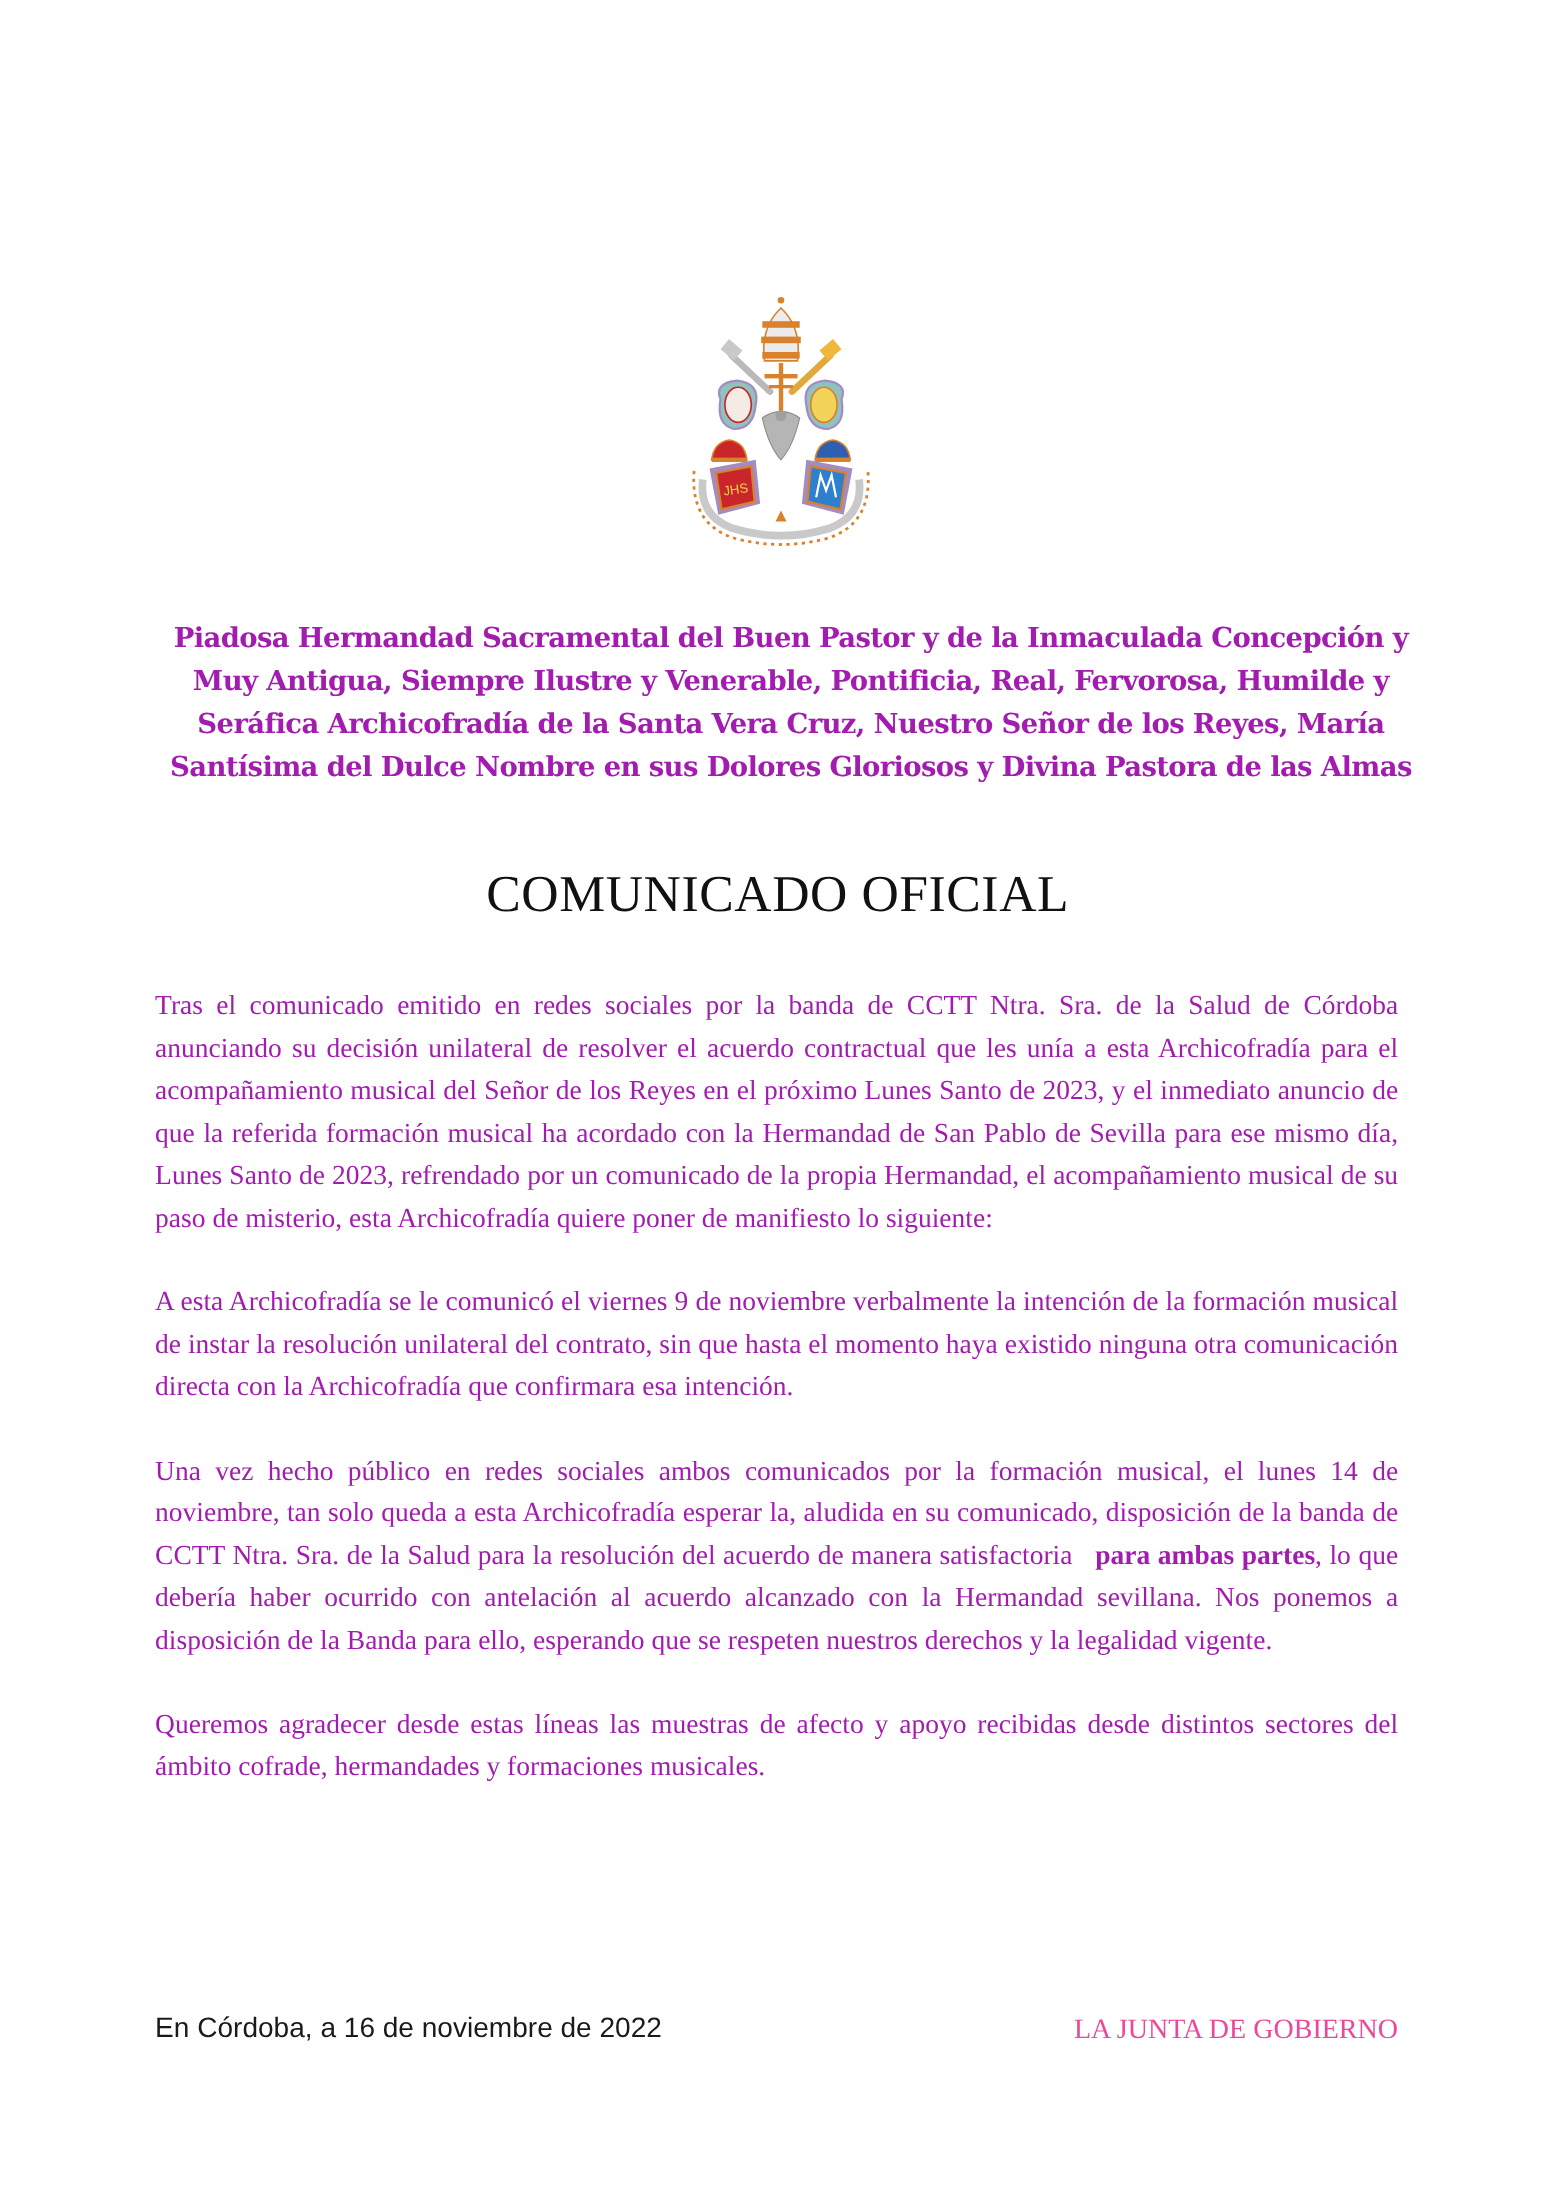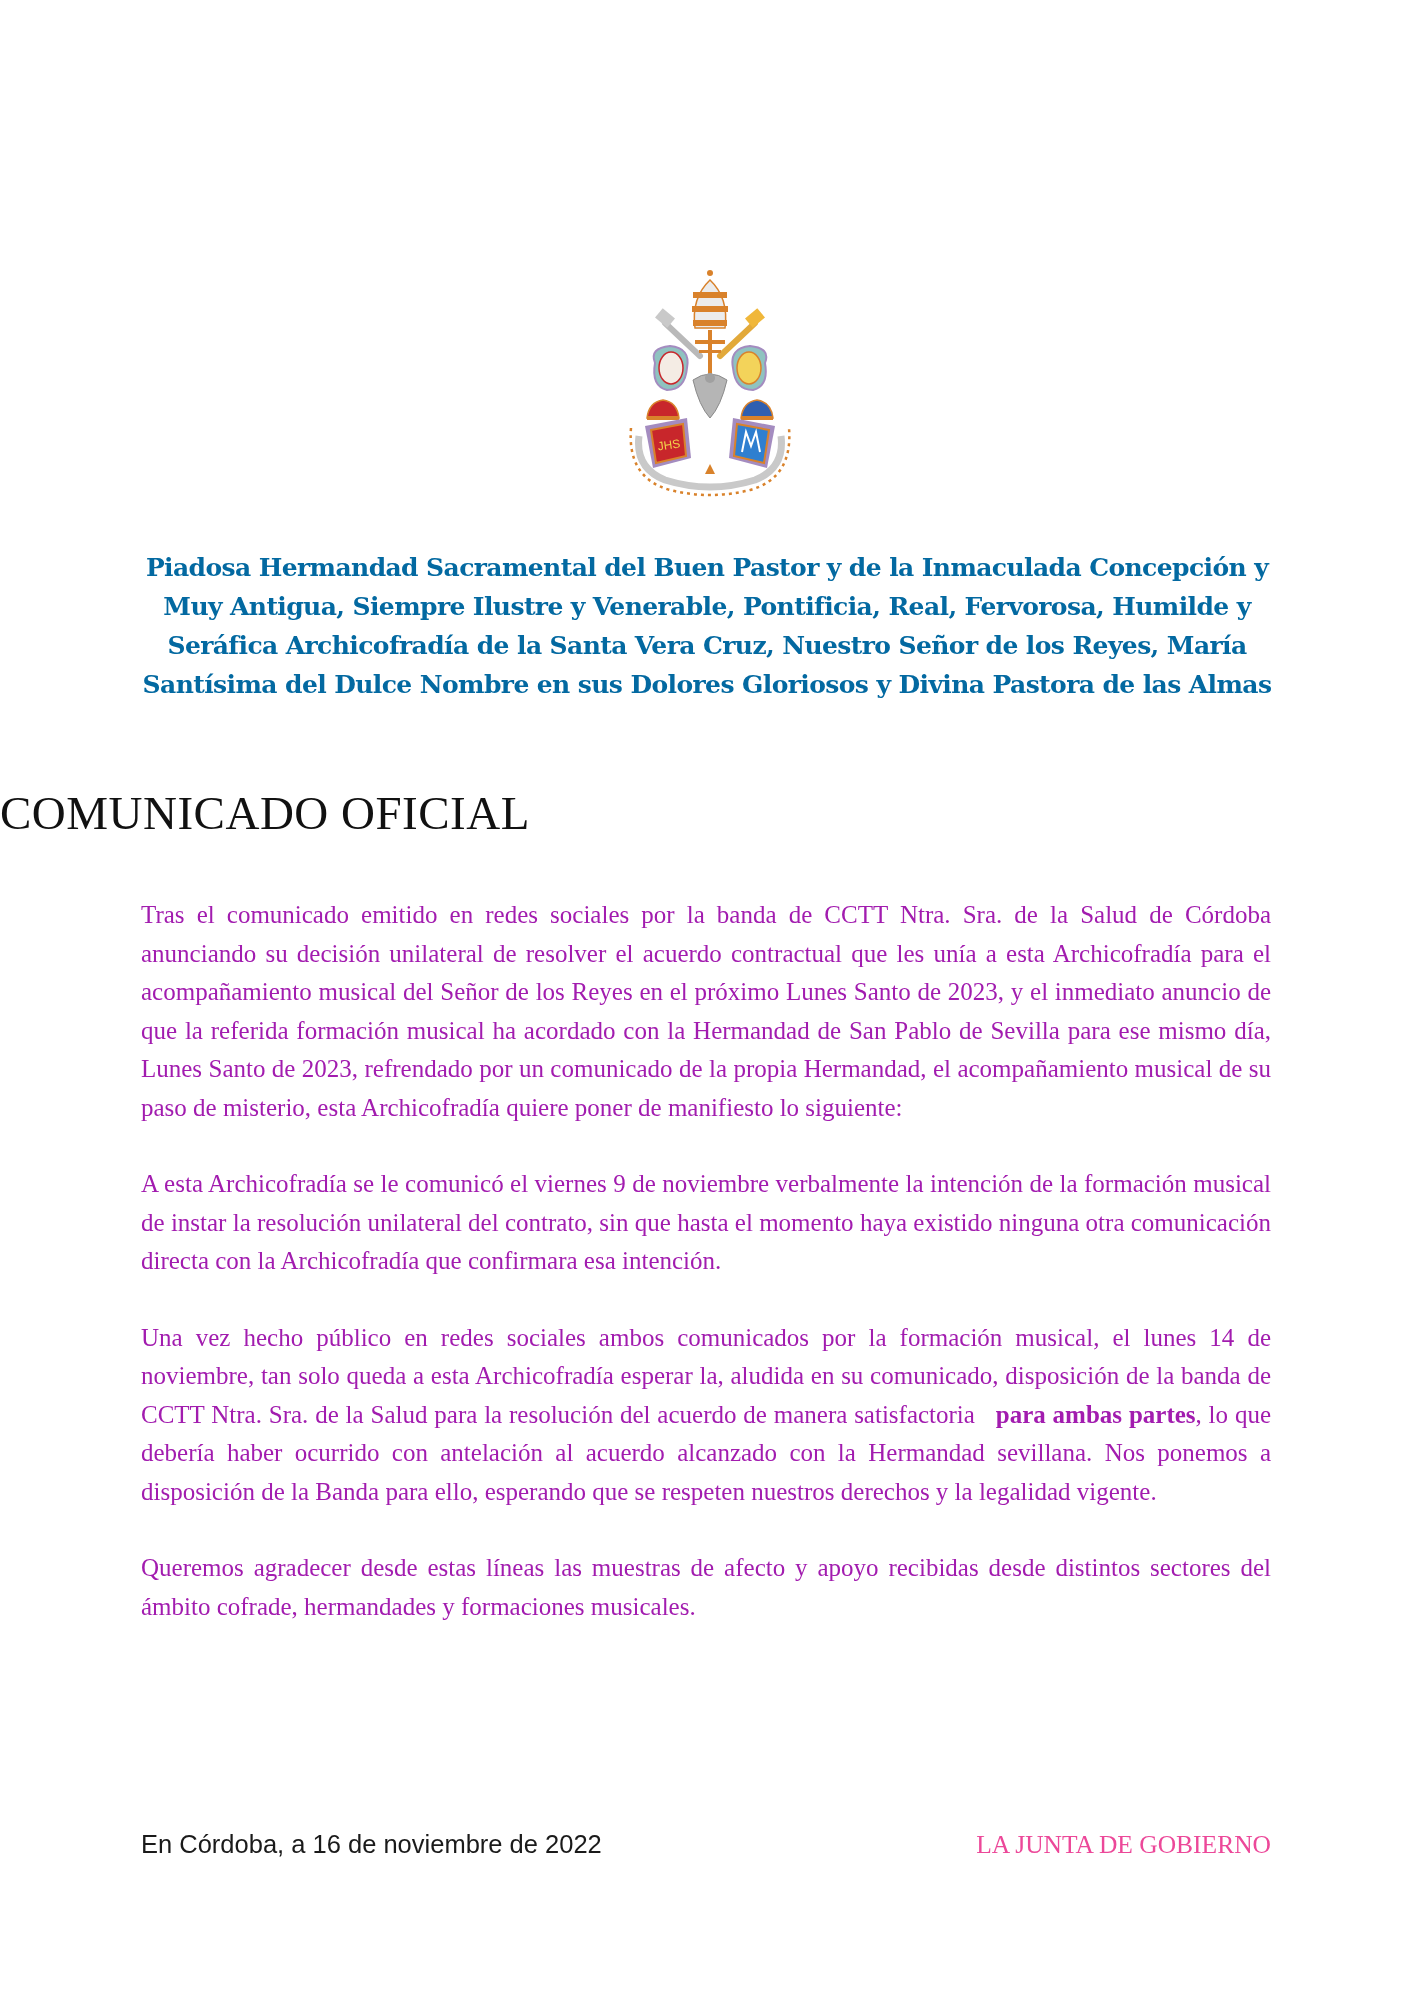--- a/index.html
+++ b/index.html
@@ -27,27 +27,28 @@
       position: absolute;
       left: 120px;
       width: 1174px;
       top: 548px;
       text-align: center;
       font-family: "DejaVu Serif", serif;
       font-weight: bold;
       font-size: 25px;
       line-height: 39px;
       letter-spacing: -0.6px;
-      color: #0369a1;
-      margin: 0;
+      color: #a21caf;
+      margin: 12px;
     }
     .title {
       position: absolute;
       left: 0; width: 1414px;
       top: 786px;
+      text-align: center;
       font-family: "Liberation Serif", serif;
       font-size: 47px;
       font-weight: normal;
       letter-spacing: 0.5px;
       margin: 0;
       color: #111;
     }
     .body {
       position: absolute;
       left: 141px;

